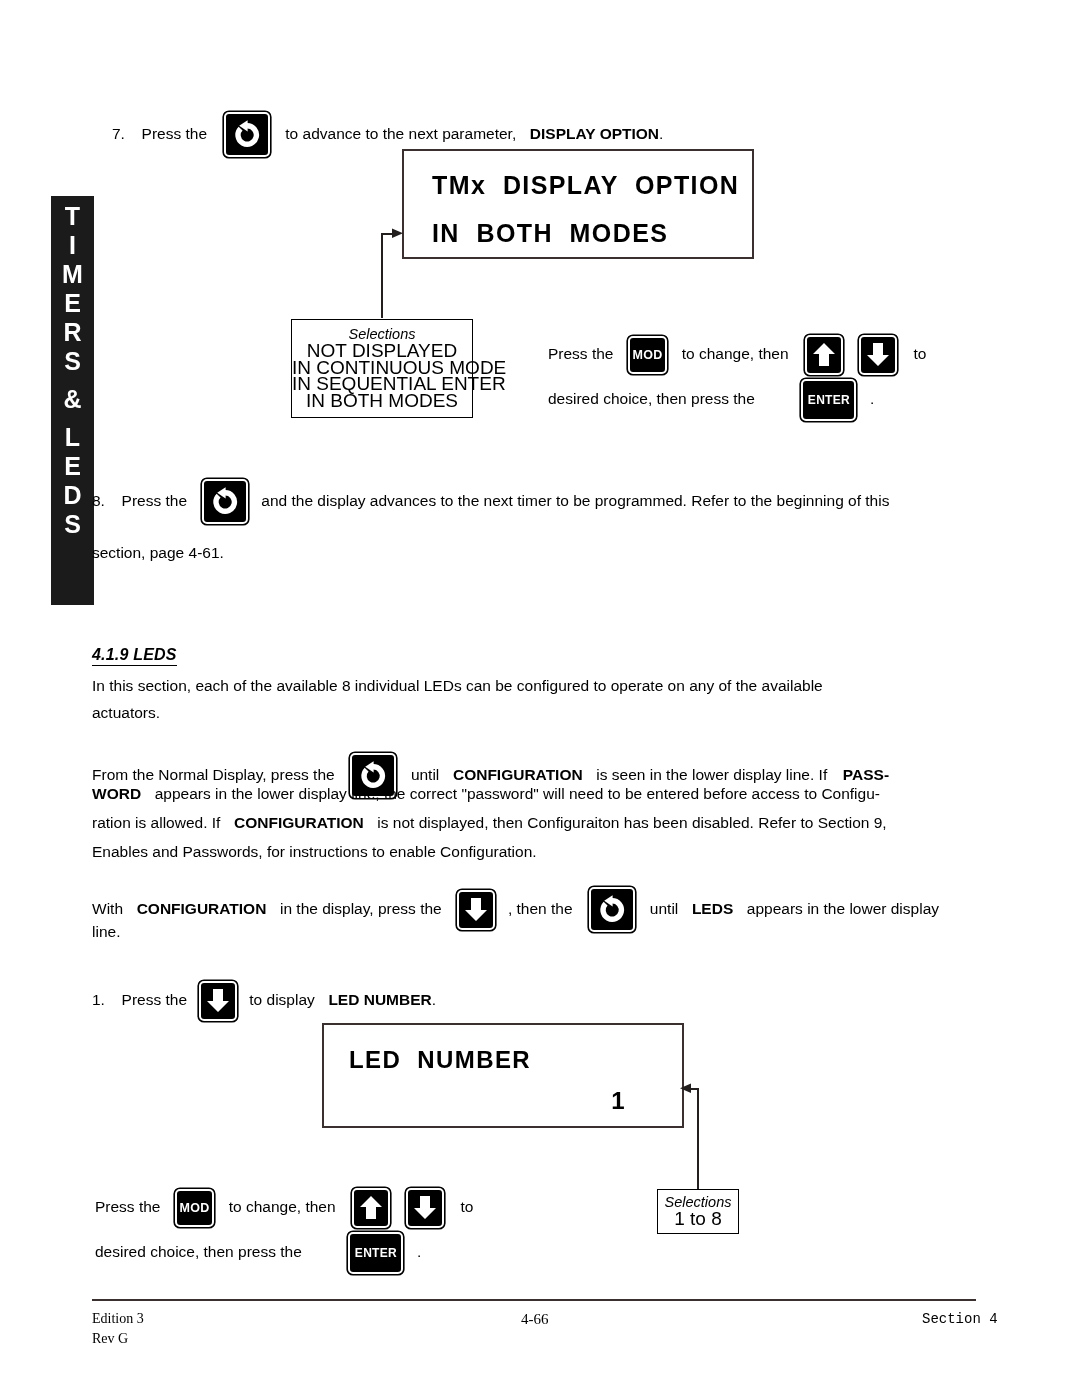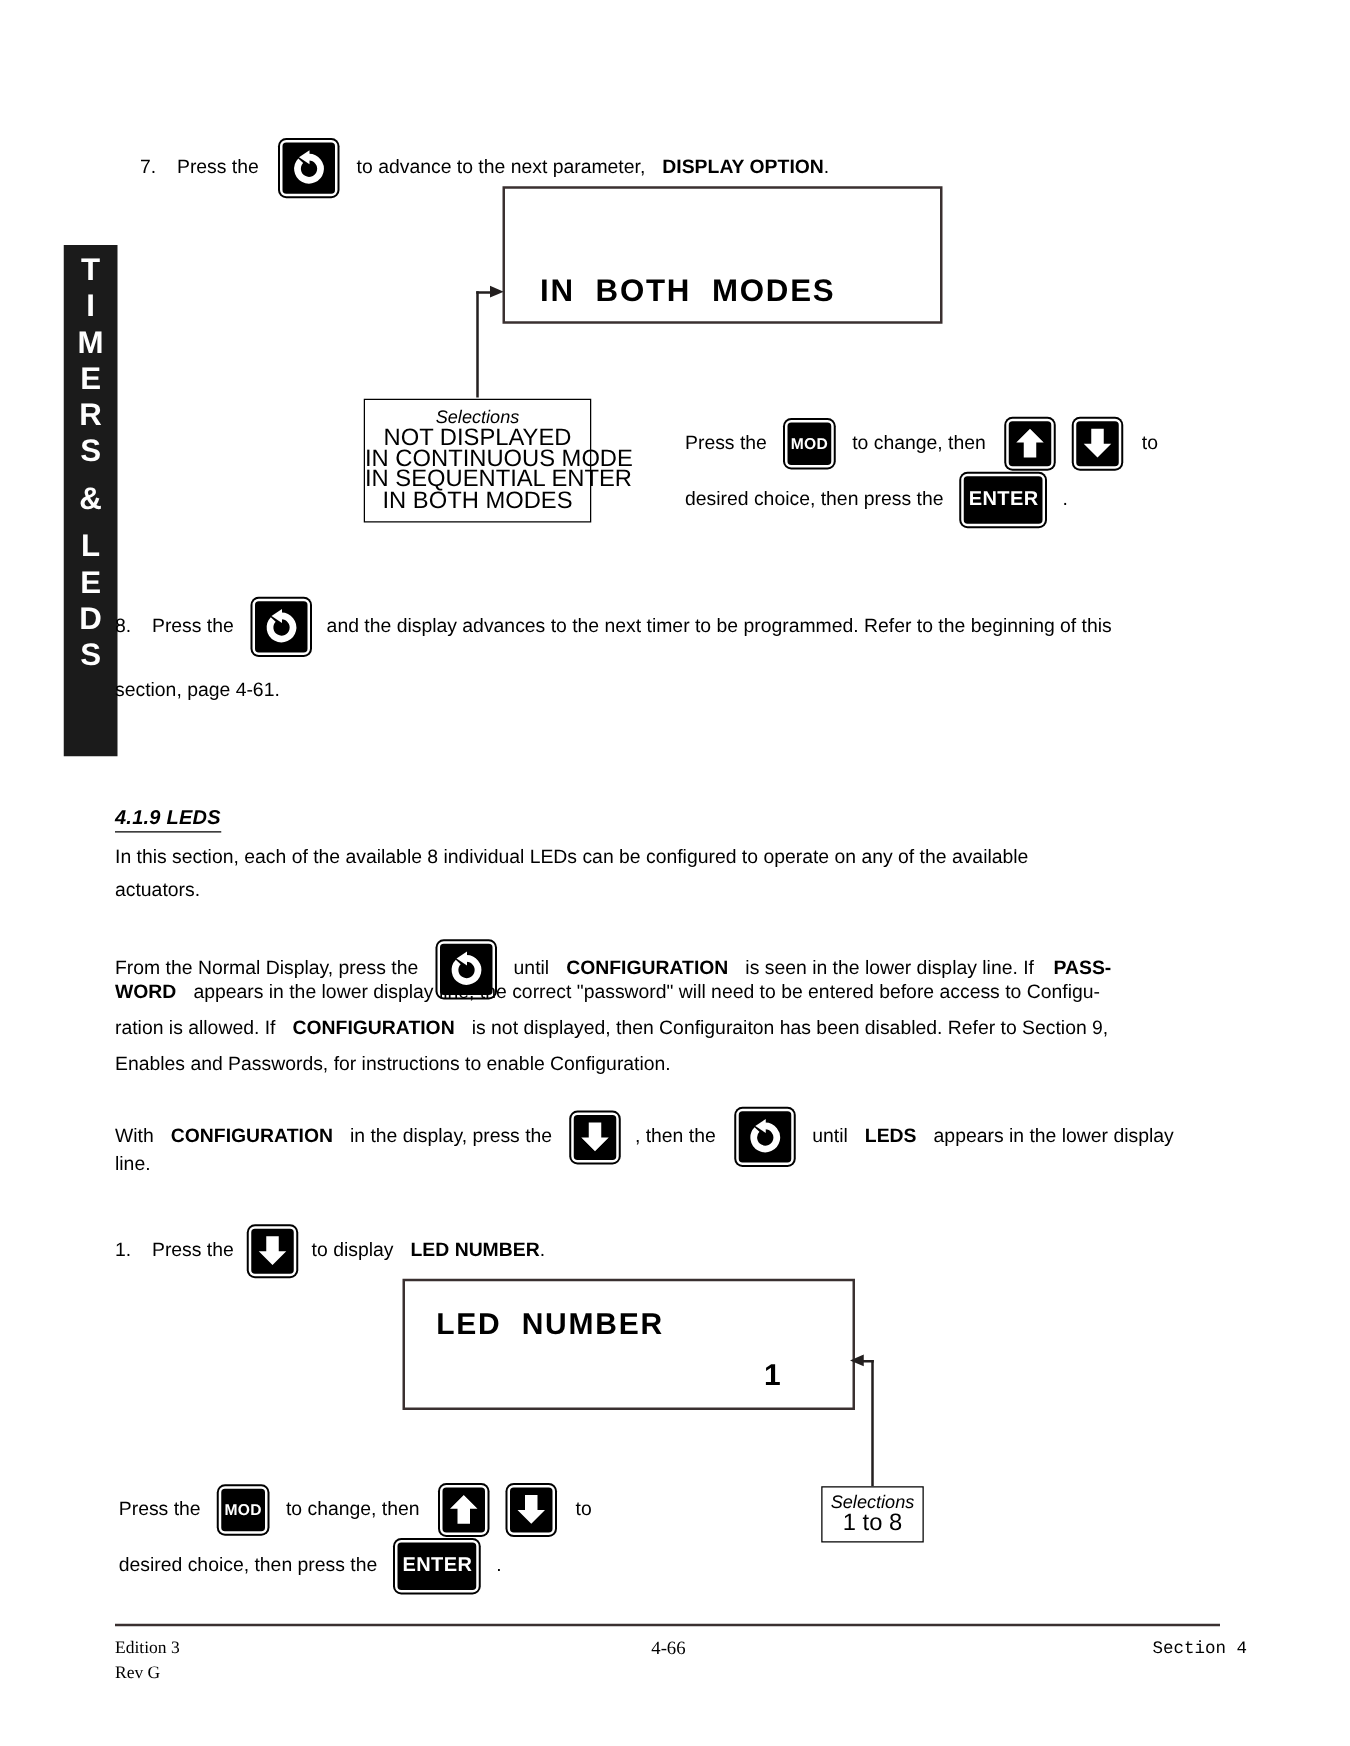--- a/index.html
+++ b/index.html
@@ -31,21 +31,21 @@
   
   .key{
     display:inline-block;position:relative;vertical-align:middle;
     background:#000;border:2.5px solid #ffffff;border-radius:5px;
     box-shadow:0 0 0 1.6px #000;
     box-sizing:border-box;
     text-align:center;color:#fff;font-weight:bold;
   }
   .key.lbl{font-family:"Liberation Sans",sans-serif;text-align:center;}
   .key-mod{width:39px;height:38px;line-height:34px;font-size:12.5px;letter-spacing:.3px;}
-  .key-enter{width:67px;height:42px;line-height:38px;font-size:16px;letter-spacing:.3px;}
+  .key-enter{width:55px;height:42px;line-height:38px;font-size:12px;letter-spacing:.3px;margin-left:32px;}
   .key-arrow{width:38px;height:40px;}
   .key-round{width:46px;height:45px;}
   .key svg{display:block;margin:auto;position:absolute;left:0;right:0;top:0;bottom:0;}
 
   
   .lcd{
     position:absolute;background:#fff;border:2.5px solid #3a3030;
     box-sizing:border-box;
   }
   .lcd .l1,.lcd .l2{
@@ -108,20 +108,21 @@
       <polygon points="16.6,1.2 16.6,12.4 8.2,6.8" fill="#fff"></polygon>
     </svg>
   </span>
   <span style="display:inline-block;width:4px;"></span>
   <span>to advance to the next parameter,</span>
   <span style="display:inline-block;width:5px;"></span>
   <span class="b">DISPLAY OPTION</span><span>.</span>
 </div>
 
 <div class="lcd" style="left:402px;top:149px;width:352px;height:110px;">
+  <div class="l1" style="left:28px;top:20px;font-size:25px;">TMx  DISPLAY  OPTION</div>
   <div class="l2" style="left:28px;top:68px;font-size:25px;">IN  BOTH  MODES</div>
 </div>
 
 <div class="ln" style="left:381px;top:233px;width:2.2px;height:85px;"></div>
 <div class="ln" style="left:381px;top:233px;width:16px;height:2.2px;"></div>
 <div class="abs" style="left:392px;top:226px;">
   <svg width="14" height="16" viewBox="0 0 14 16">
       <polygon points="0,2.6 11,7.3 0,12" fill="#231f1f"></polygon>
     </svg>
 </div>

